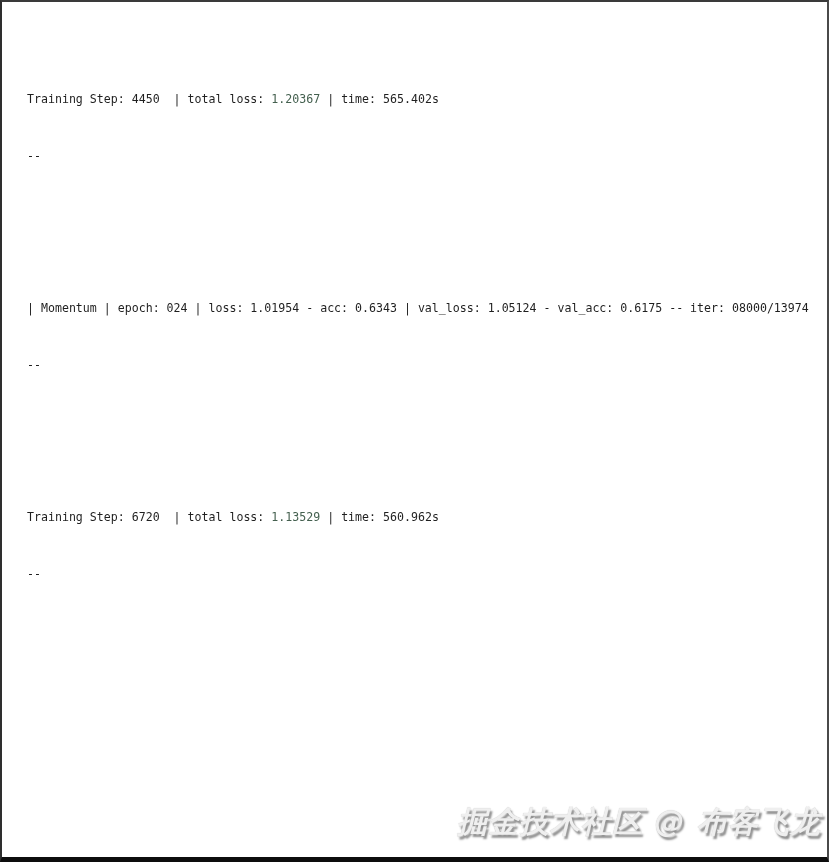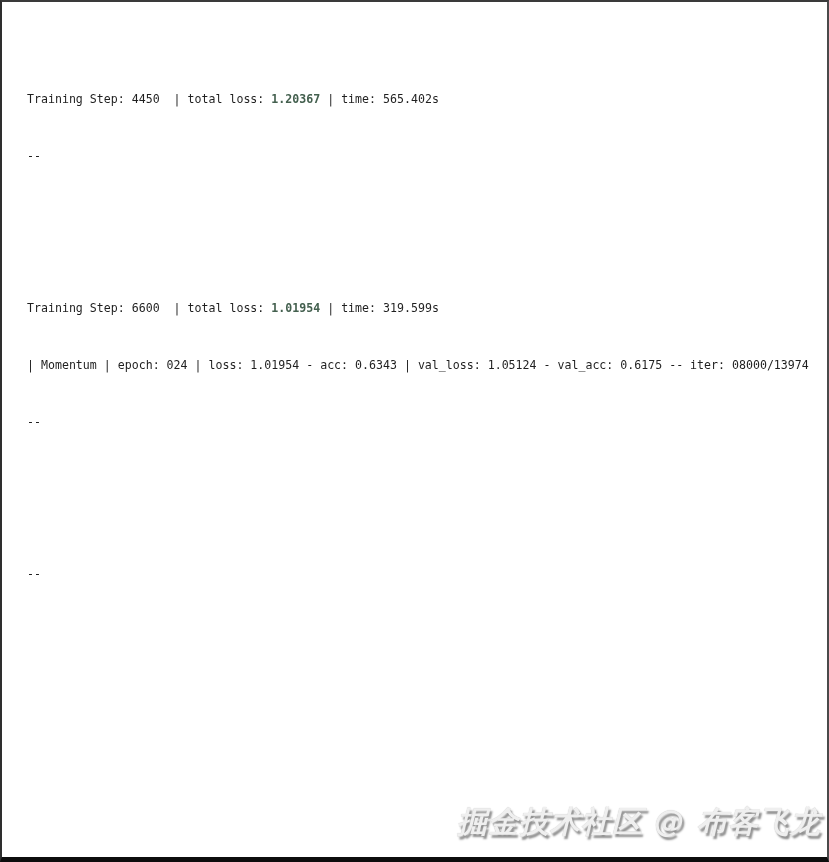--- a/index.html
+++ b/index.html
@@ -22,21 +22,21 @@
   }
   .log {
     font-size: 11.6px;
     line-height: 19px;
     color: #1f1f1f;
     white-space: pre;
   }
   .line { white-space: pre; }
   .total-loss-value {
     color: #44604f;
-    font-weight: bold;
+    font-weight: normal;
   }
   .watermark {
     position: absolute;
     right: 6px;
     bottom: 14px;
     font-family: "DejaVu Sans", "Liberation Sans", sans-serif;
     font-size: 30px;
     font-weight: bold;
     letter-spacing: 1px;
     color: #efefef;
@@ -50,26 +50,26 @@
 <body>
 
 <div class="terminal">
   <div class="log">
   <div class="entry">
     <div class="line"><span>Training Step: </span><span>4450</span><span>  | total loss: </span><span class="total-loss-value">1.20367</span><span> | time: </span><span>565.402s</span></div>
     <div class="line">--</div>
   </div>
 
   <div class="entry">
-    <div class="line"><span>Training Step: </span><span>6600</span><span>  | total loss: </span><span class="total-loss-value">1.01954</span><span> | time: </span><span>319.599s</span></div>
     <div class="line">| Momentum | epoch: 024 | loss: 1.01954 - acc: 0.6343 | val_loss: 1.05124 - val_acc: 0.6175 -- iter: 08000/13974</div>
     <div class="line">--</div>
   </div>
 
   <div class="entry">
+    <div class="line"><span>Training Step: </span><span>6720</span><span>  | total loss: </span><span class="total-loss-value">1.13529</span><span> | time: </span><span>560.962s</span></div>
     <div class="line">--</div>
   </div>
 
   <div class="entry">
     
     
     
   </div>
 
   

